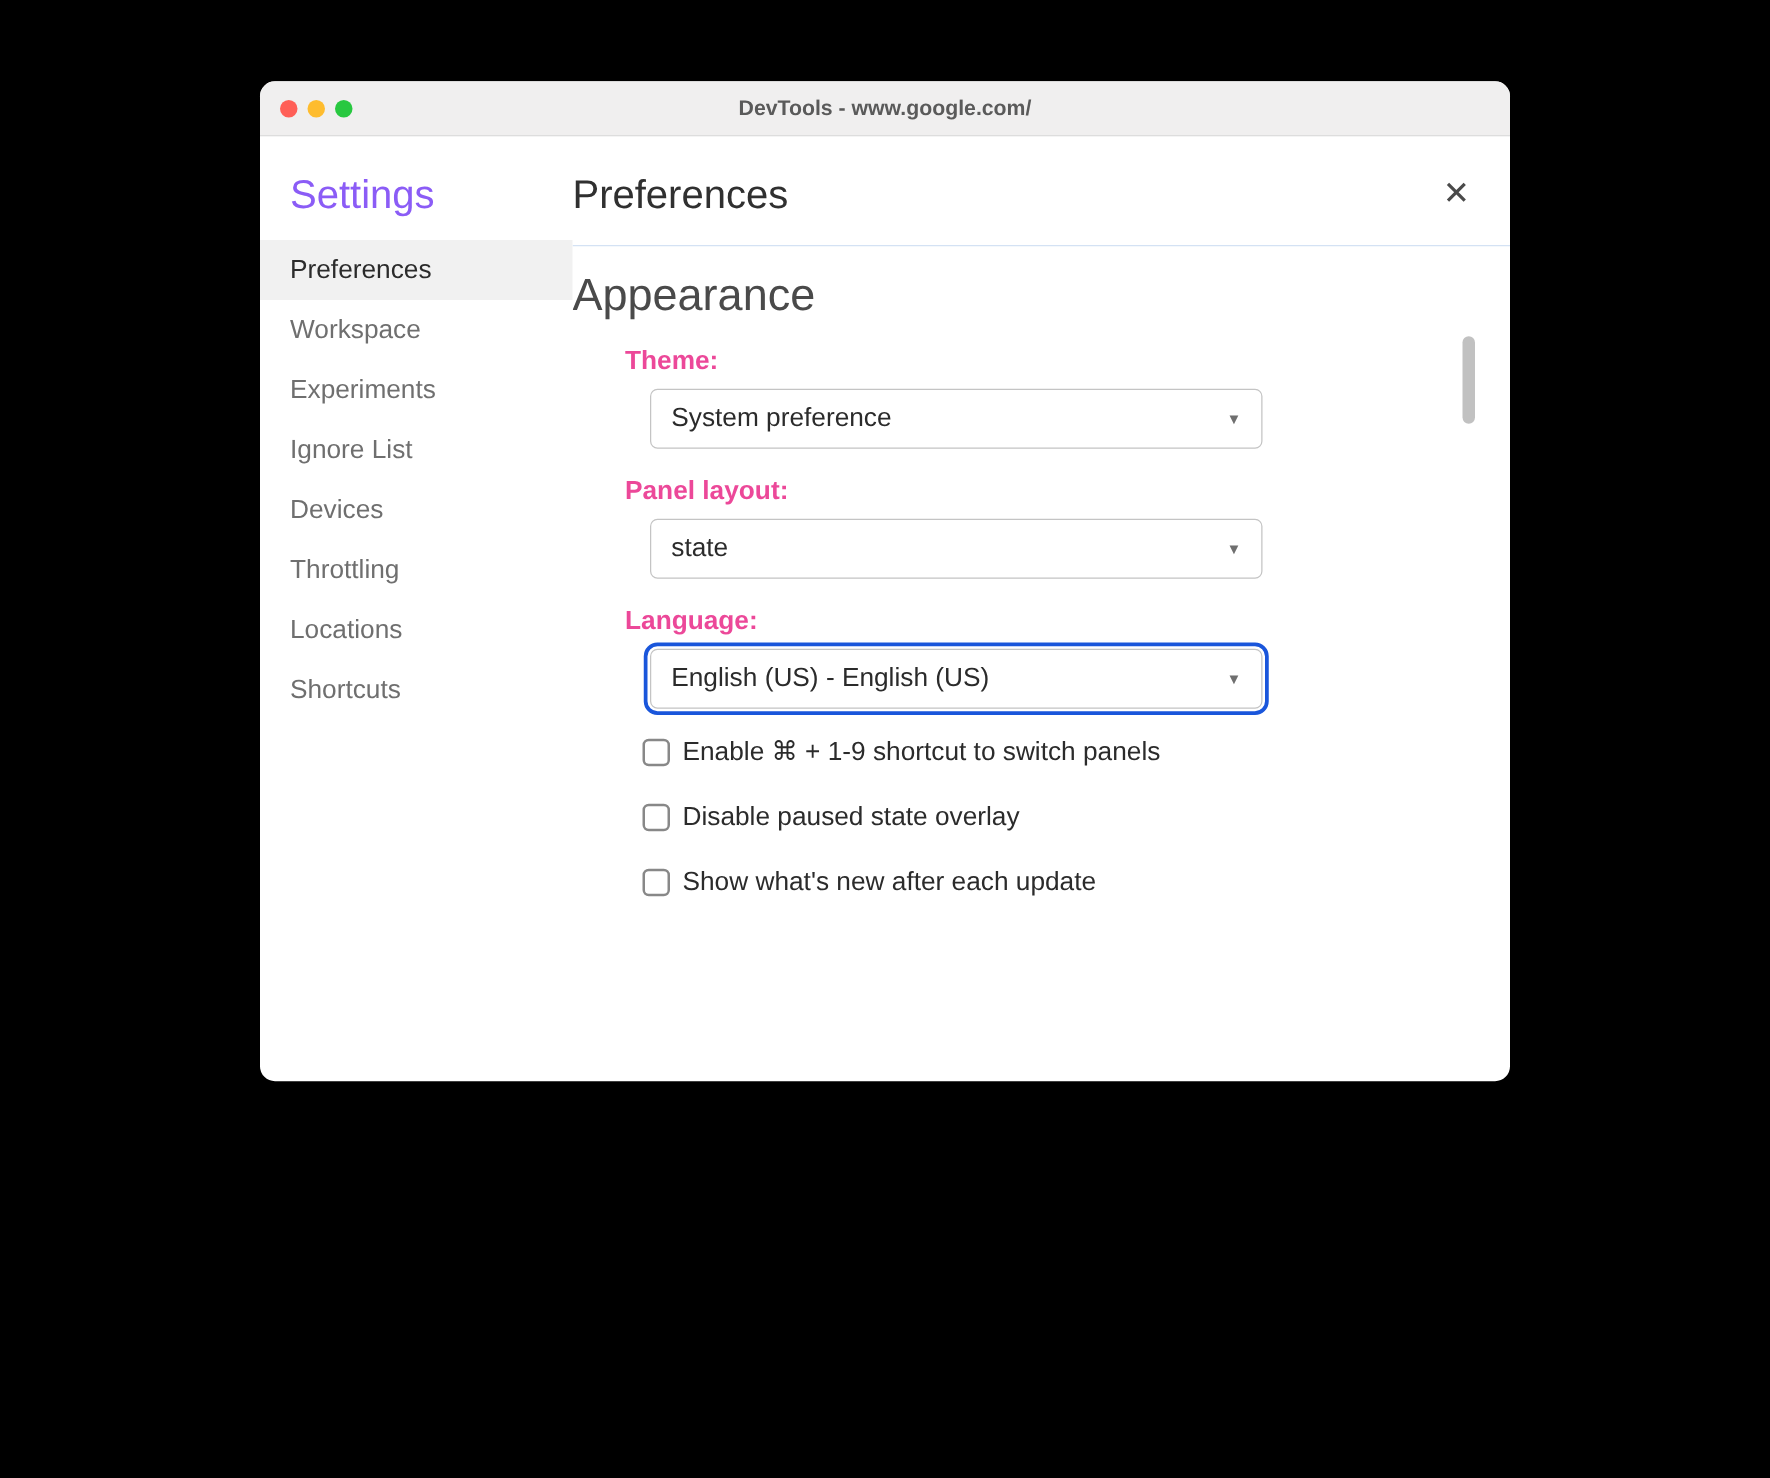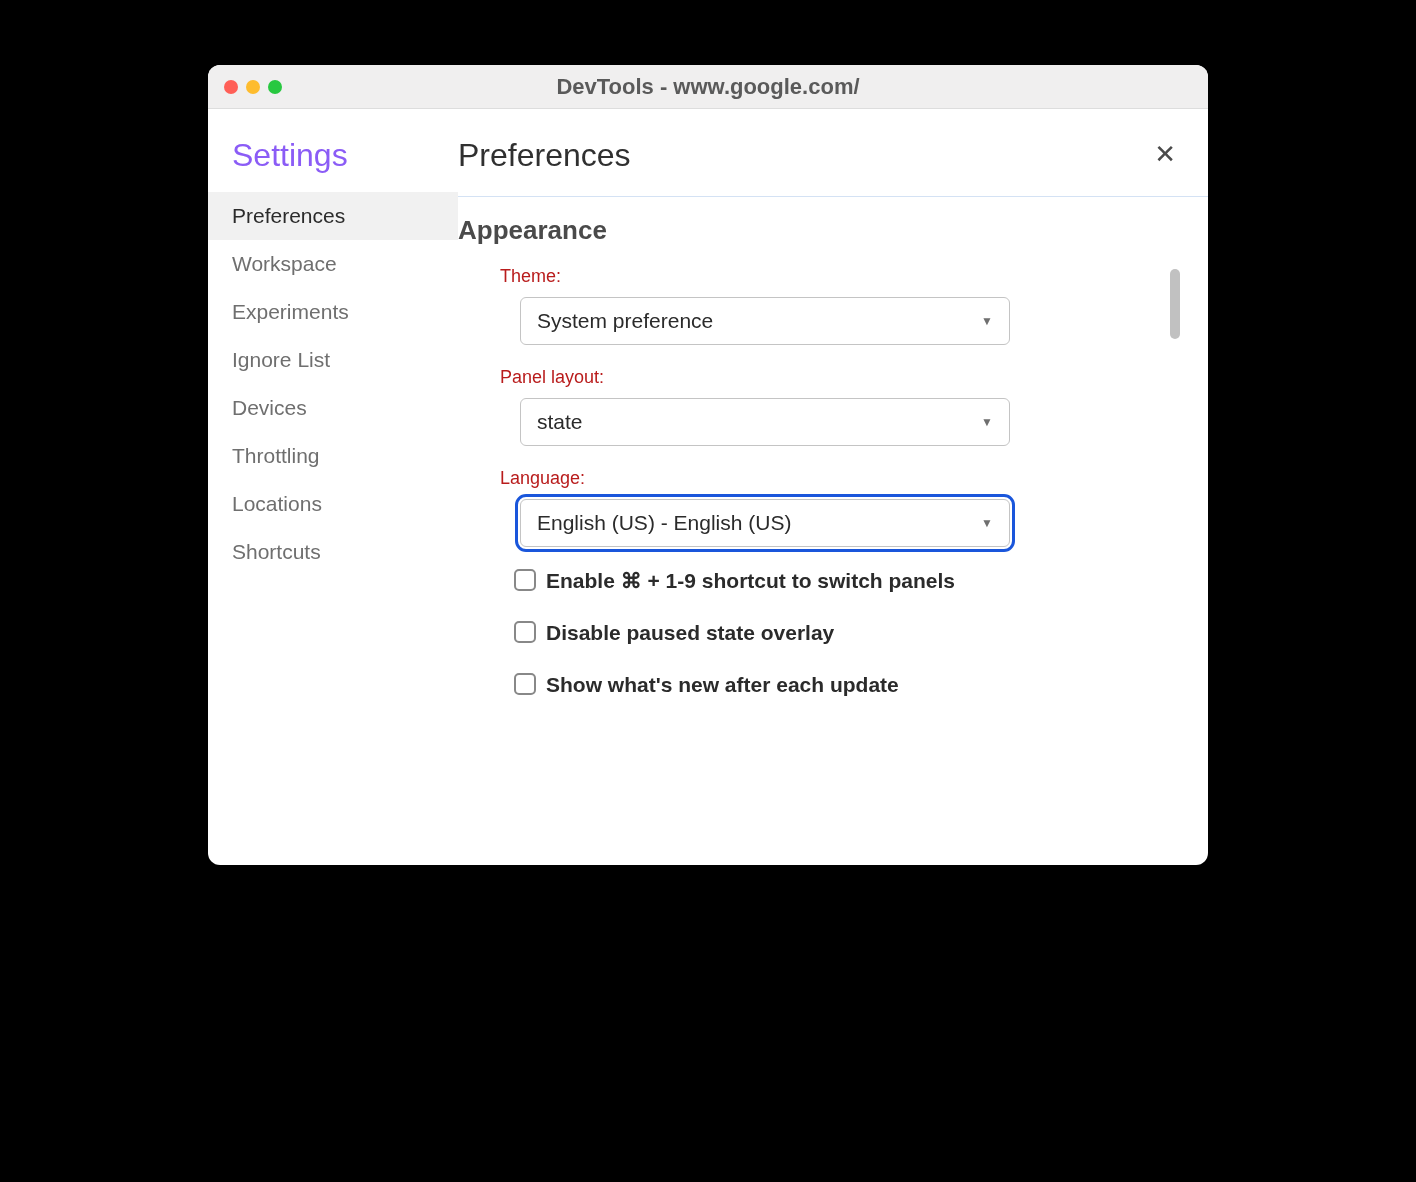--- a/index.html
+++ b/index.html
@@ -46,21 +46,21 @@
       border-radius: 50%;
     }
     .tl-close { background: #ff5f57; }
     .tl-min { background: #febc2e; }
     .tl-max { background: #28c840; }
     .window-title {
       position: absolute;
       left: 0;
       right: 0;
       text-align: center;
-      font-size: 22px;
+      font-size: 17px;
       font-weight: 600;
       color: #5a5a5a;
       pointer-events: none;
     }
     .content {
       flex: 1;
       display: flex;
       position: relative;
       overflow: hidden;
     }
@@ -121,33 +121,34 @@
     .scroll-thumb {
       position: absolute;
       right: 28px;
       top: 160px;
       width: 10px;
       height: 70px;
       background: #c1c1c1;
       border-radius: 5px;
     }
     .section-title {
-      font-size: 26px;
-      font-weight: 700;
+      font-size: 36px;
+      font-weight: 400;
       color: #4a4a4a;
       padding: 18px 0 20px 0;
     }
     .field {
       margin-bottom: 22px;
       padding-left: 42px;
     }
     .field-label {
-      font-size: 18px;
-      color: #b91c1c;
+      font-size: 21px;
+      color: #ec4899;
       margin-bottom: 10px;
+      font-weight: bold;
     }
     .select {
       width: 490px;
       height: 48px;
       border: 1px solid #c4c4c4;
       border-radius: 6px;
       background: #fff;
       display: flex;
       align-items: center;
       justify-content: space-between;
@@ -161,24 +162,24 @@
       outline: 3px solid #1a56db;
       outline-offset: 2px;
       border-radius: 6px;
     }
     .select-arrow {
       color: #6f6f6f;
       font-size: 12px;
     }
     .checkbox-row {
       display: flex;
+      align-items: center;
       gap: 10px;
       padding-left: 56px;
       margin-bottom: 28px;
-      font-weight: bold;
     }
     .checkbox {
       width: 22px;
       height: 22px;
       border: 2px solid #888;
       border-radius: 5px;
       background: #fff;
       flex-shrink: 0;
       cursor: pointer;
     }

